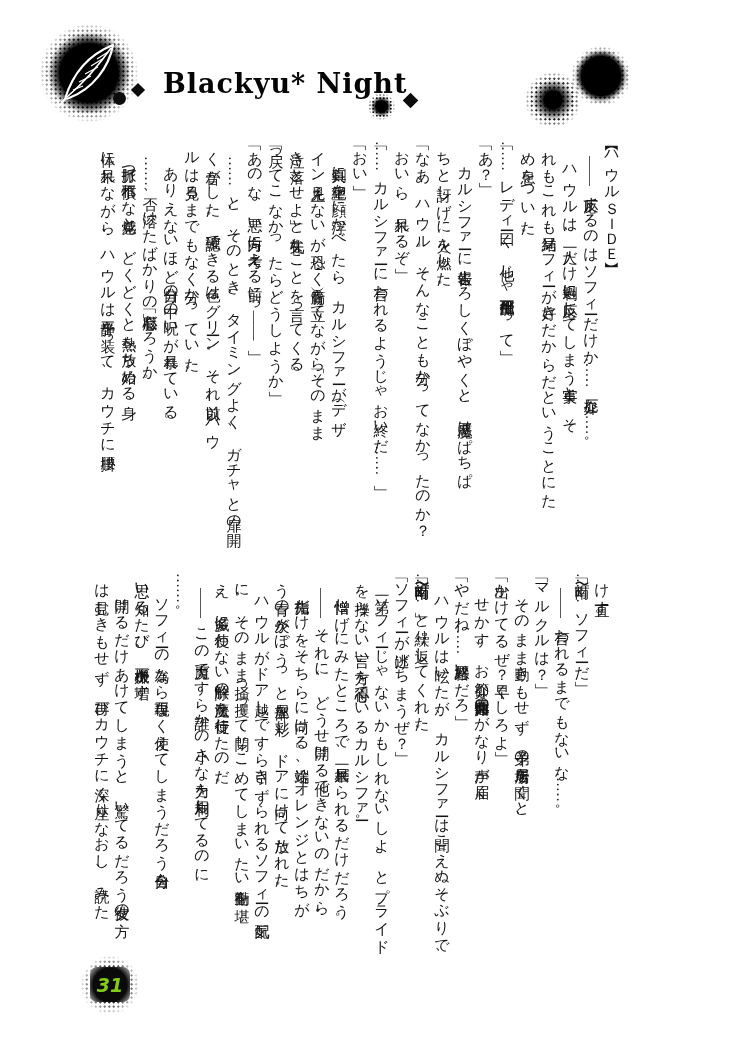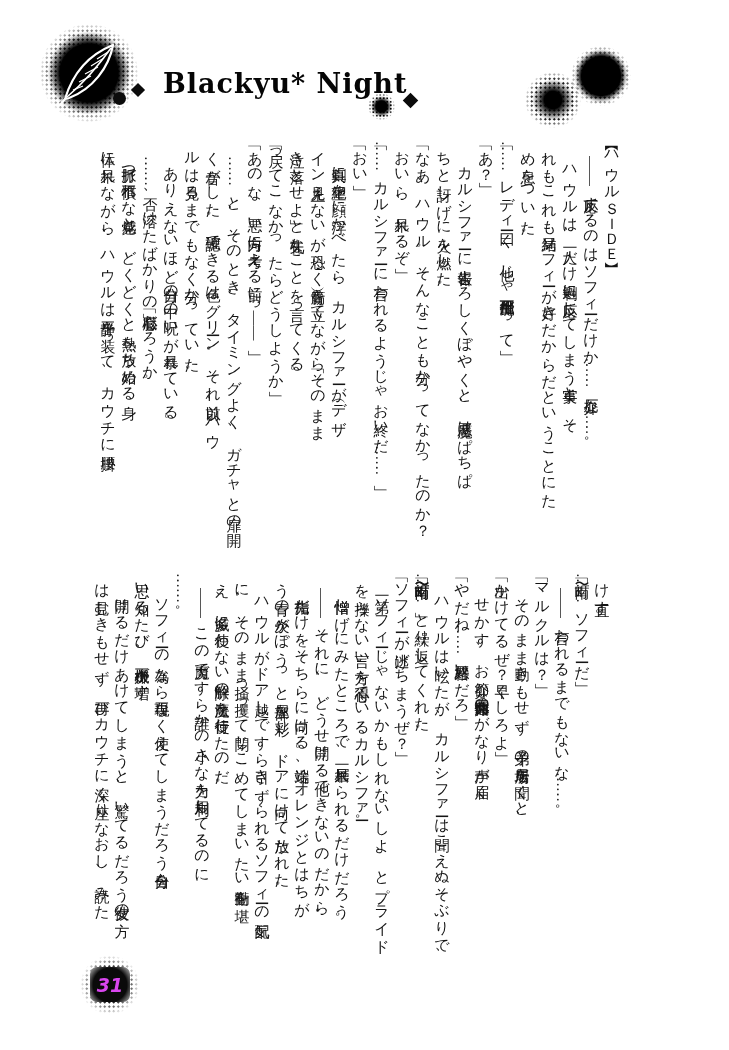--- a/index.html
+++ b/index.html
@@ -63,21 +63,21 @@
   
   .badge{
     position:absolute;left:80px;top:955px;width:60px;height:60px;
     background-image:radial-gradient(#000 30%, rgba(0,0,0,0) 34%);
     background-size:4.5px 4.5px;
     -webkit-mask-image:radial-gradient(circle, #000 40%, transparent 70%);
     mask-image:radial-gradient(circle, #000 40%, transparent 70%);
   }
   .badge-inner{
     position:absolute;left:10px;top:12px;width:40px;height:35px;
-    background:#0a0a0a;border-radius:7px;color:#d946ef;
+    background:#0a0a0a;border-radius:7px;color:#84cc16;
     font-family:"DejaVu Sans",sans-serif;font-weight:bold;font-style:italic;
     font-size:19px;display:flex;align-items:center;justify-content:center;
   }
 </style>
 </head>
 <body>
 
 <div class="sheet">
 
   <header>

